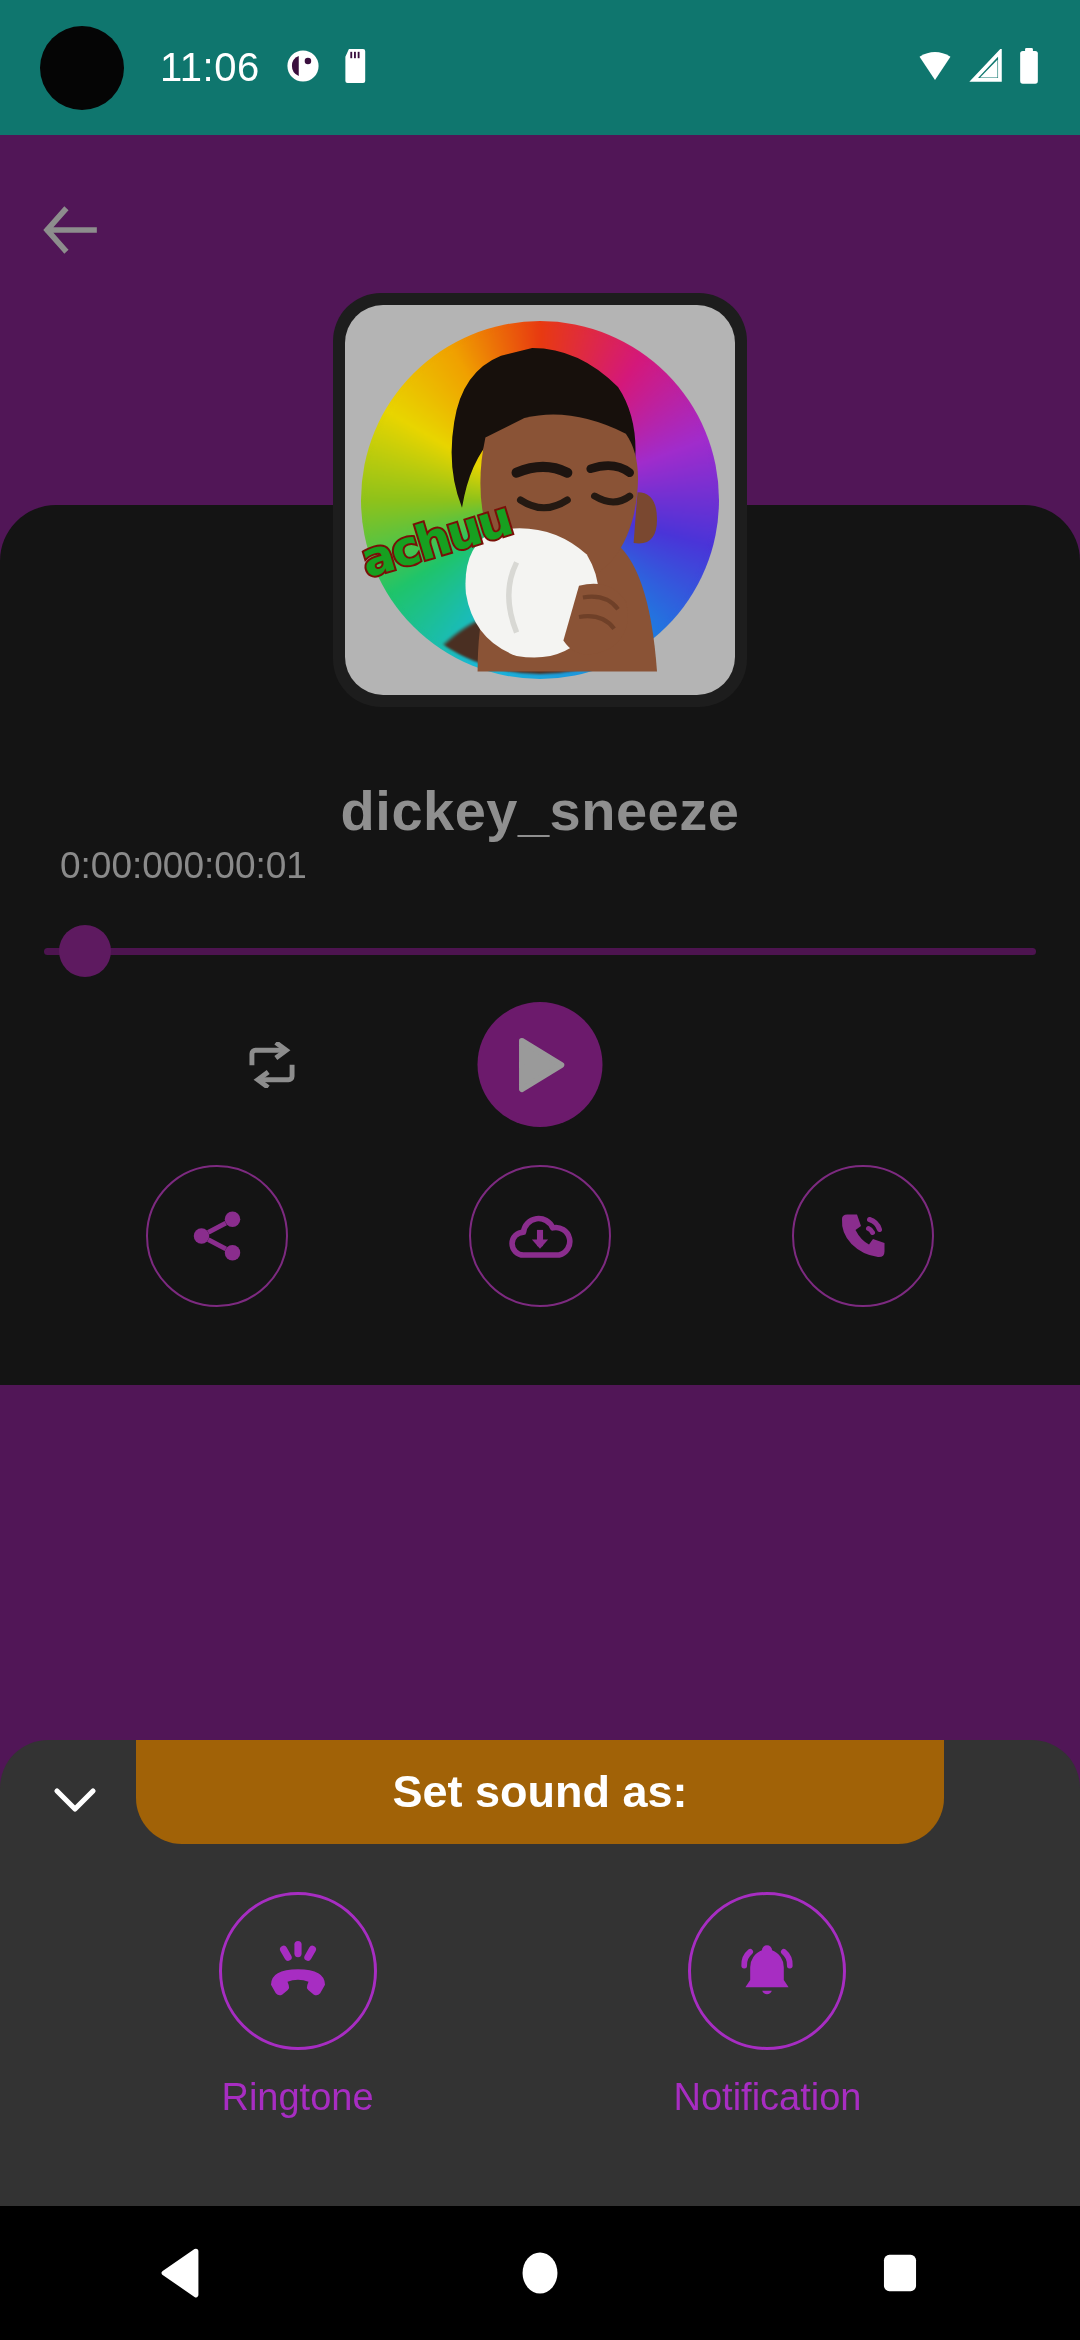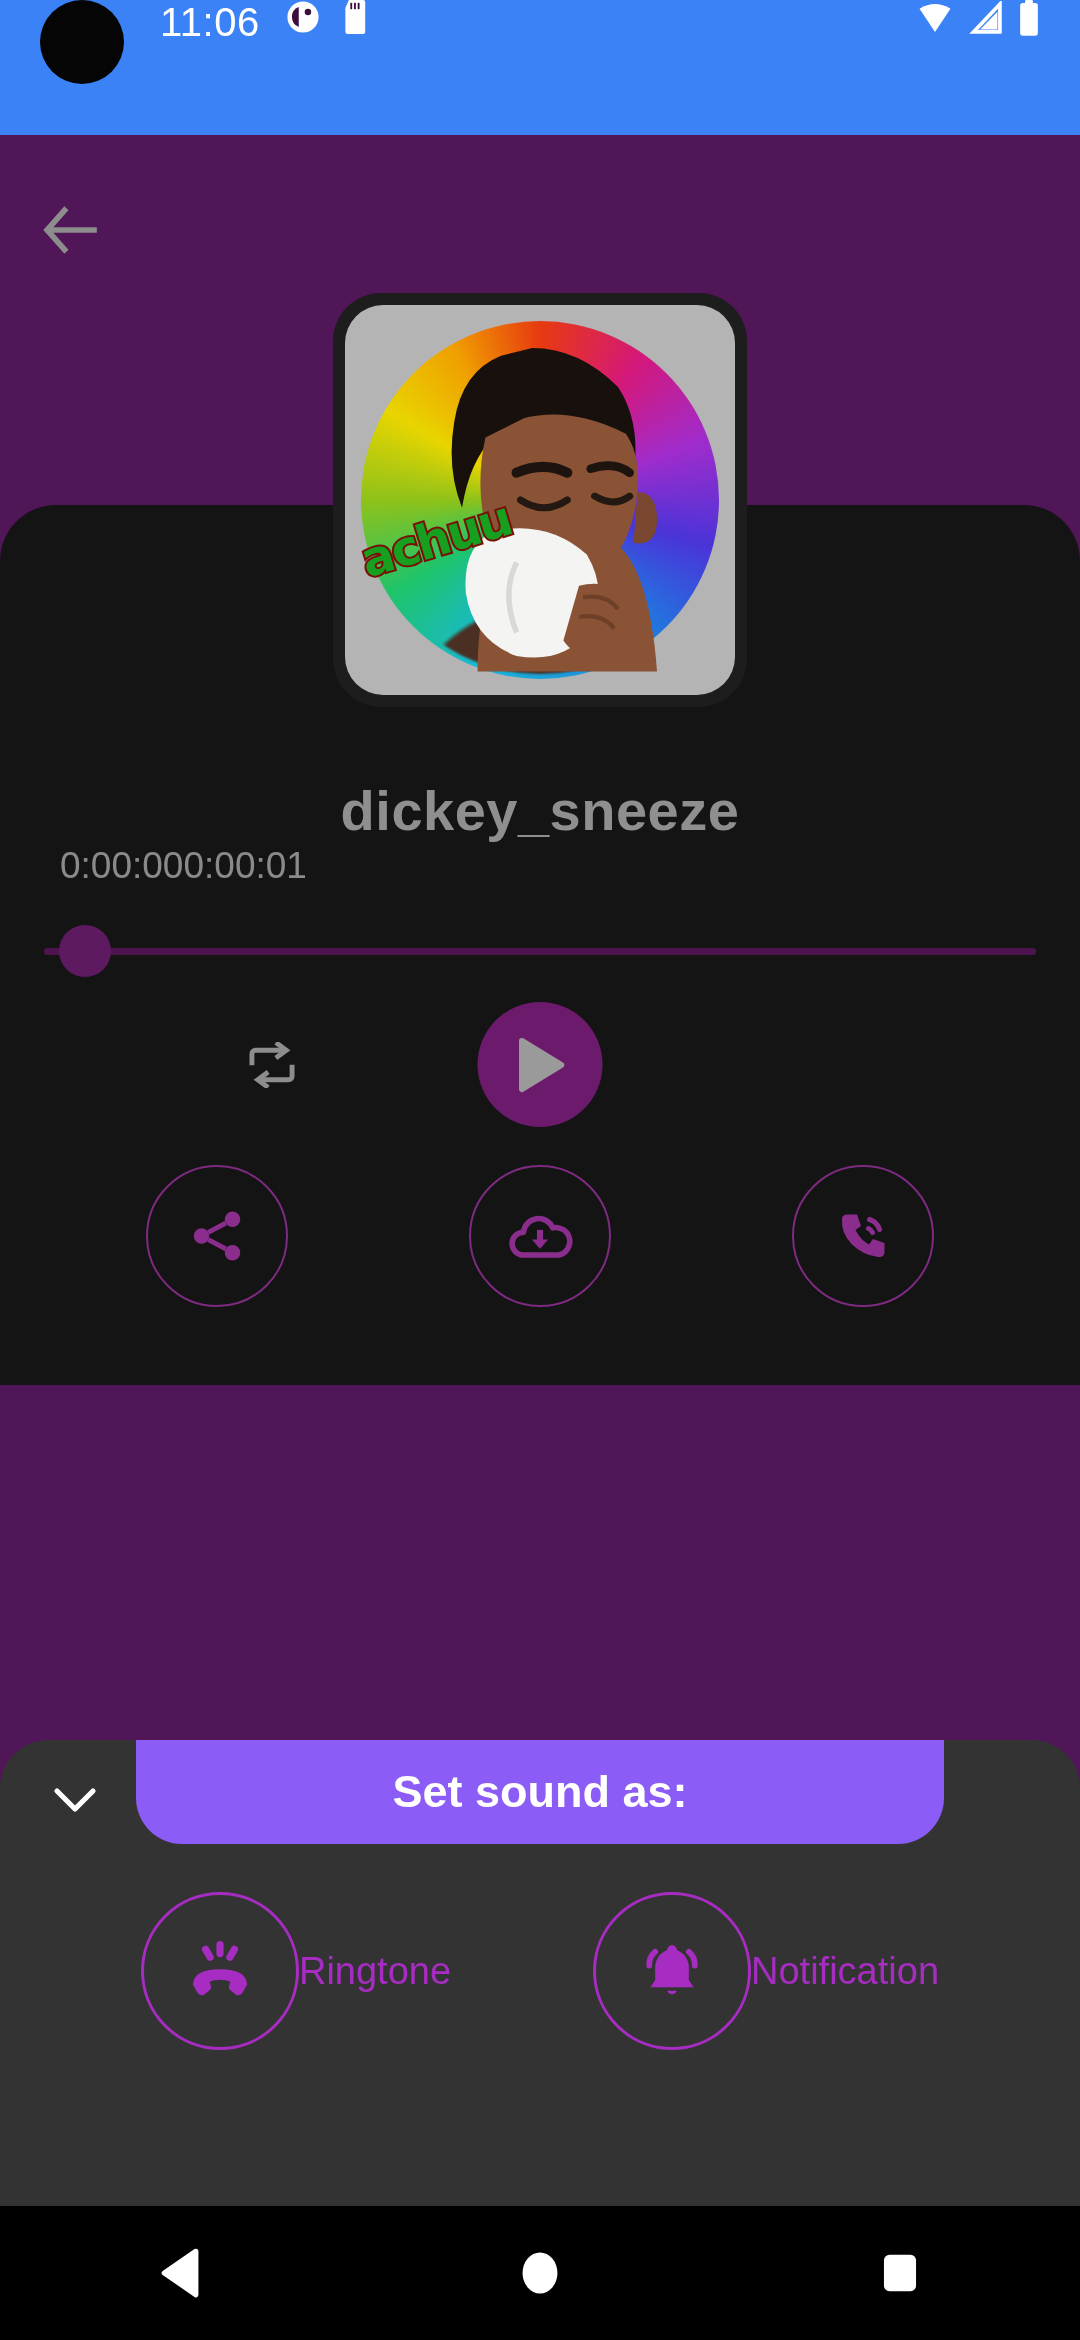--- a/index.html
+++ b/index.html
@@ -12,22 +12,22 @@
   #screen{
     position:relative;
     width:1080px; height:2340px;
     background:#511657;
     overflow:hidden;
   }
 
   
   #status-bar{
     position:absolute; left:0; top:0; width:1080px; height:135px;
-    background:#3b82f6;
-    display:flex; align-items:flex-start;
+    background:#0f766e;
+    display:flex; align-items:center;
     padding:0 40px;
   }
   .punch-hole{
     width:84px; height:84px; border-radius:50%;
     background:#050505; flex:0 0 auto;
   }
   .sb-clock{
     color:#ffffff; font-size:40px; margin-left:36px;
     letter-spacing:0.5px; white-space:nowrap;
   }
@@ -161,35 +161,35 @@
   }
   #sheet-header{
     position:absolute; left:0; top:0; width:100%; height:120px;
   }
   #sheet-collapse{
     position:absolute; left:40px; top:26px; width:70px; height:70px;
     display:flex; align-items:center; justify-content:center;
   }
   #sheet-title-pill{
     position:absolute; left:136px; top:0; width:808px; height:104px;
-    background:#8b5cf6;
+    background:#a16207;
     border-radius:0 0 46px 46px;
     display:flex; align-items:center; justify-content:center;
   }
   #sheet-title{
     color:#ffffff; font-size:45px; font-weight:bold;
   }
 
   #sound-options{
     position:absolute; left:0; top:152px; width:100%;
     display:flex; justify-content:space-around;
     padding:0 70px;
   }
   .sound-opt{
-    display:flex; flex-direction:row; align-items:center; text-align:right;
+    display:flex; flex-direction:column; align-items:center; gap:26px;text-align:right;
   }
   .sound-circle{
     width:158px; height:158px; border-radius:50%;
     border:3px solid #a72dc2;
     display:flex; align-items:center; justify-content:center;
   }
   .sound-label{
     color:#a72dc2; font-size:38px;
   }
 

